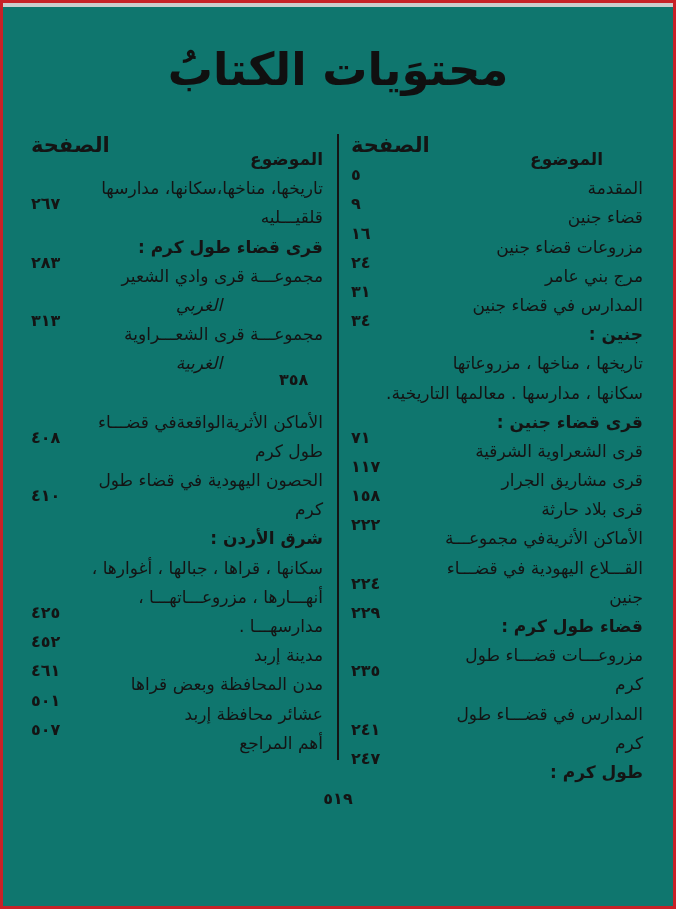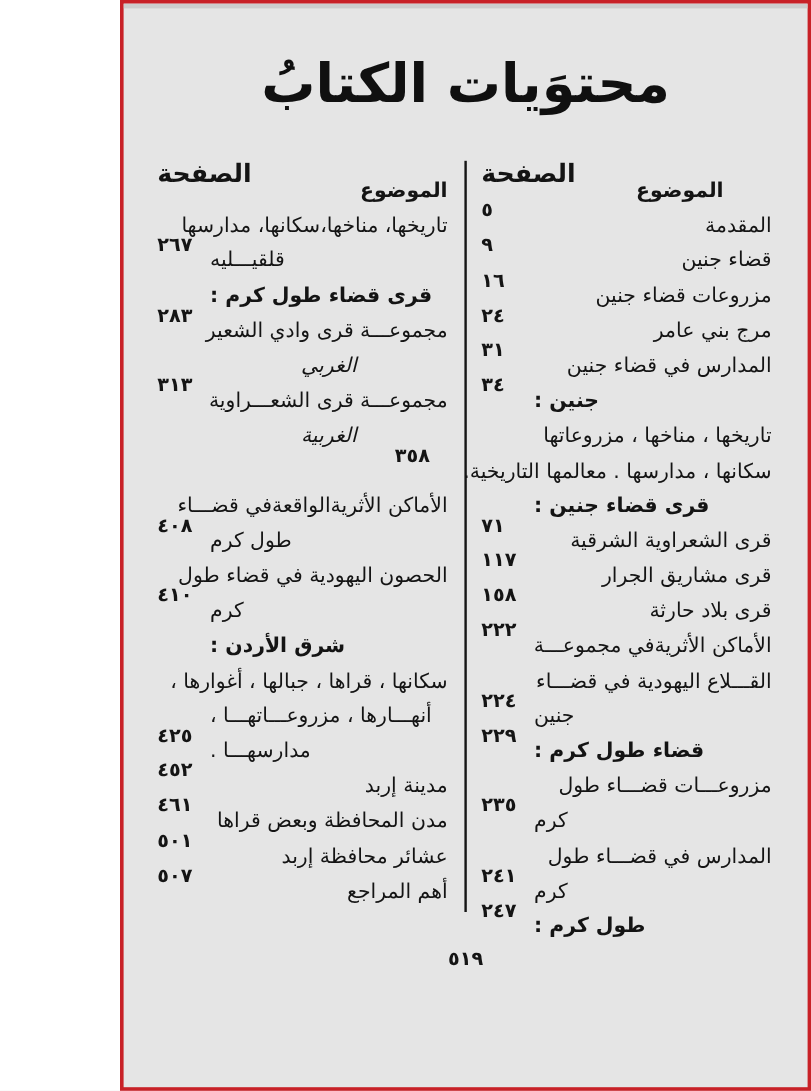--- a/index.html
+++ b/index.html
@@ -3,23 +3,23 @@
 <meta charset="utf-8">
 <style>
   html,body{margin:0;padding:0;}
   body{
     font-family:"DejaVu Sans", sans-serif;
     background:#ffffff;
     color:#141414;
   }
   .page{
     position:relative;
-    width:576px;height:909px;
+    width:676px;height:909px;
     box-sizing:border-box;
-    background:#e5e5e5;
+    background:#0f766e;
     border-left:3px solid #c82127;
     border-right:3px solid #c82127;
     border-top:3px solid #c82127;
     border-bottom:3px solid #c82127;
     overflow:hidden;
     direction:rtl;
   }
   .scan-strip{
     position:absolute;top:0;left:0;right:0;height:4px;
     background:#cdcdcd;
@@ -61,21 +61,21 @@
     text-align:right;
     margin-top:28px;
   }
   .row .p{
     width:44px;
     text-align:left;
     font-weight:bold;
     font-size:16px;
   }
   .row.bold .t{font-weight:bold;}
-  .row.al-center .t{text-align:left;}
+  .row.al-center .t{text-align:right;}
   .row.al-left .t{text-align:center;font-style:italic;}
   .hdr{font-weight:bold;}
   .hdr .t{font-weight:bold;}
   .hdr .p{width:auto;font-size:21px;}
   .col-right .hdr .t{padding-left:0;padding-right:40px;}
   .footer-num{
     position:absolute;
     top:786px;left:0;right:0;
     text-align:center;
     font-size:16px;

